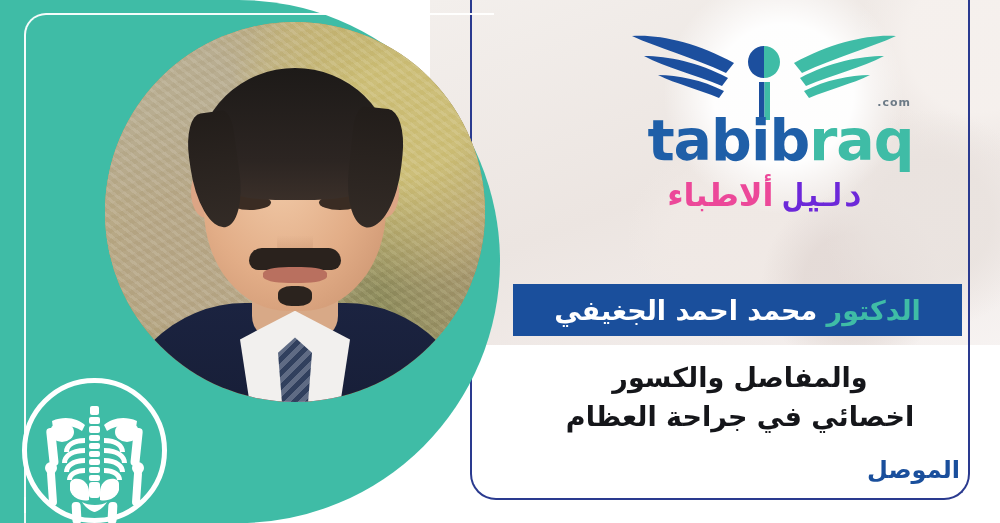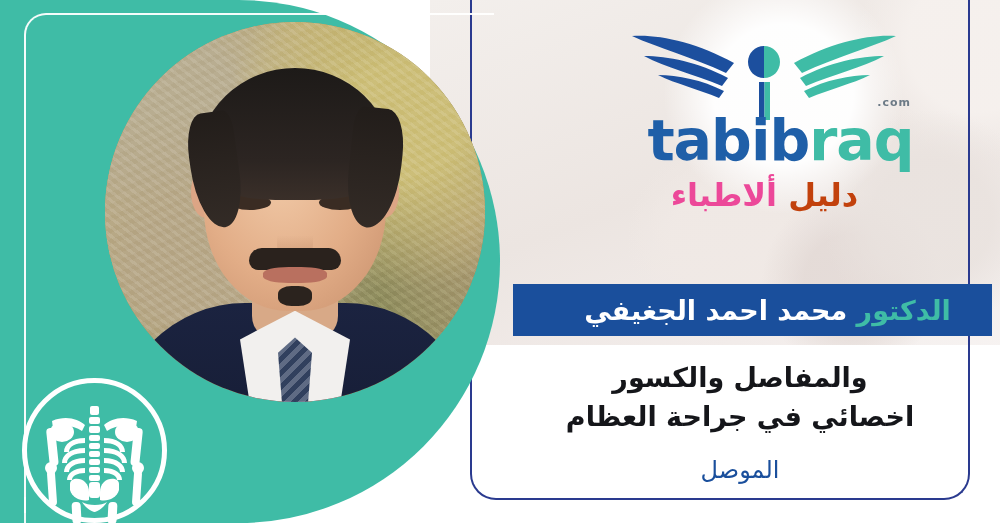--- a/index.html
+++ b/index.html
@@ -286,36 +286,35 @@
     position: absolute;
     left: 0;
     top: 148px;
     width: 305px;
     text-align: center;
     direction: rtl;
     font-size: 32px;
     font-weight: 700;
     white-space: nowrap;
   }
-  .logo-ar .a1 { color: #c2410c; }
+  .logo-ar .a1 { color: #6d28d9; font-family: Liberation Mono, monospace; }
   .logo-ar .a2 { color: #ec4899; margin-top: 13px; }
 
   
   .name-banner {
     position: absolute;
     left: 513px;
     top: 284px;
     width: 449px;
     height: 52px;
     background: #1a4f9c;
     display: flex;
     align-items: center;
     justify-content: center;
     direction: rtl;
-    padding-left: 30px;
   }
   .name-banner .ntxt {
     font-size: 27px;
     font-weight: 700;
     color: #ffffff;
     white-space: nowrap;
     line-height: 1;
   }
   .name-banner .ntitle { color: #3fbca6; }
 
@@ -333,23 +332,23 @@
     line-height: 1.45;
   }
 
   
   .city {
     position: absolute;
     left: 520px;
     top: 458px;
     width: 440px;
     direction: rtl;
-    text-align: center;
+    text-align: right;
     font-size: 24px;
-    font-weight: 400;
+    font-weight: 700;
     color: #1a4f9c;
     line-height: 1;
   }
 </style>
 </head>
 <body>
 
 <div class="card">
 
   <div class="right-panel"></div>

